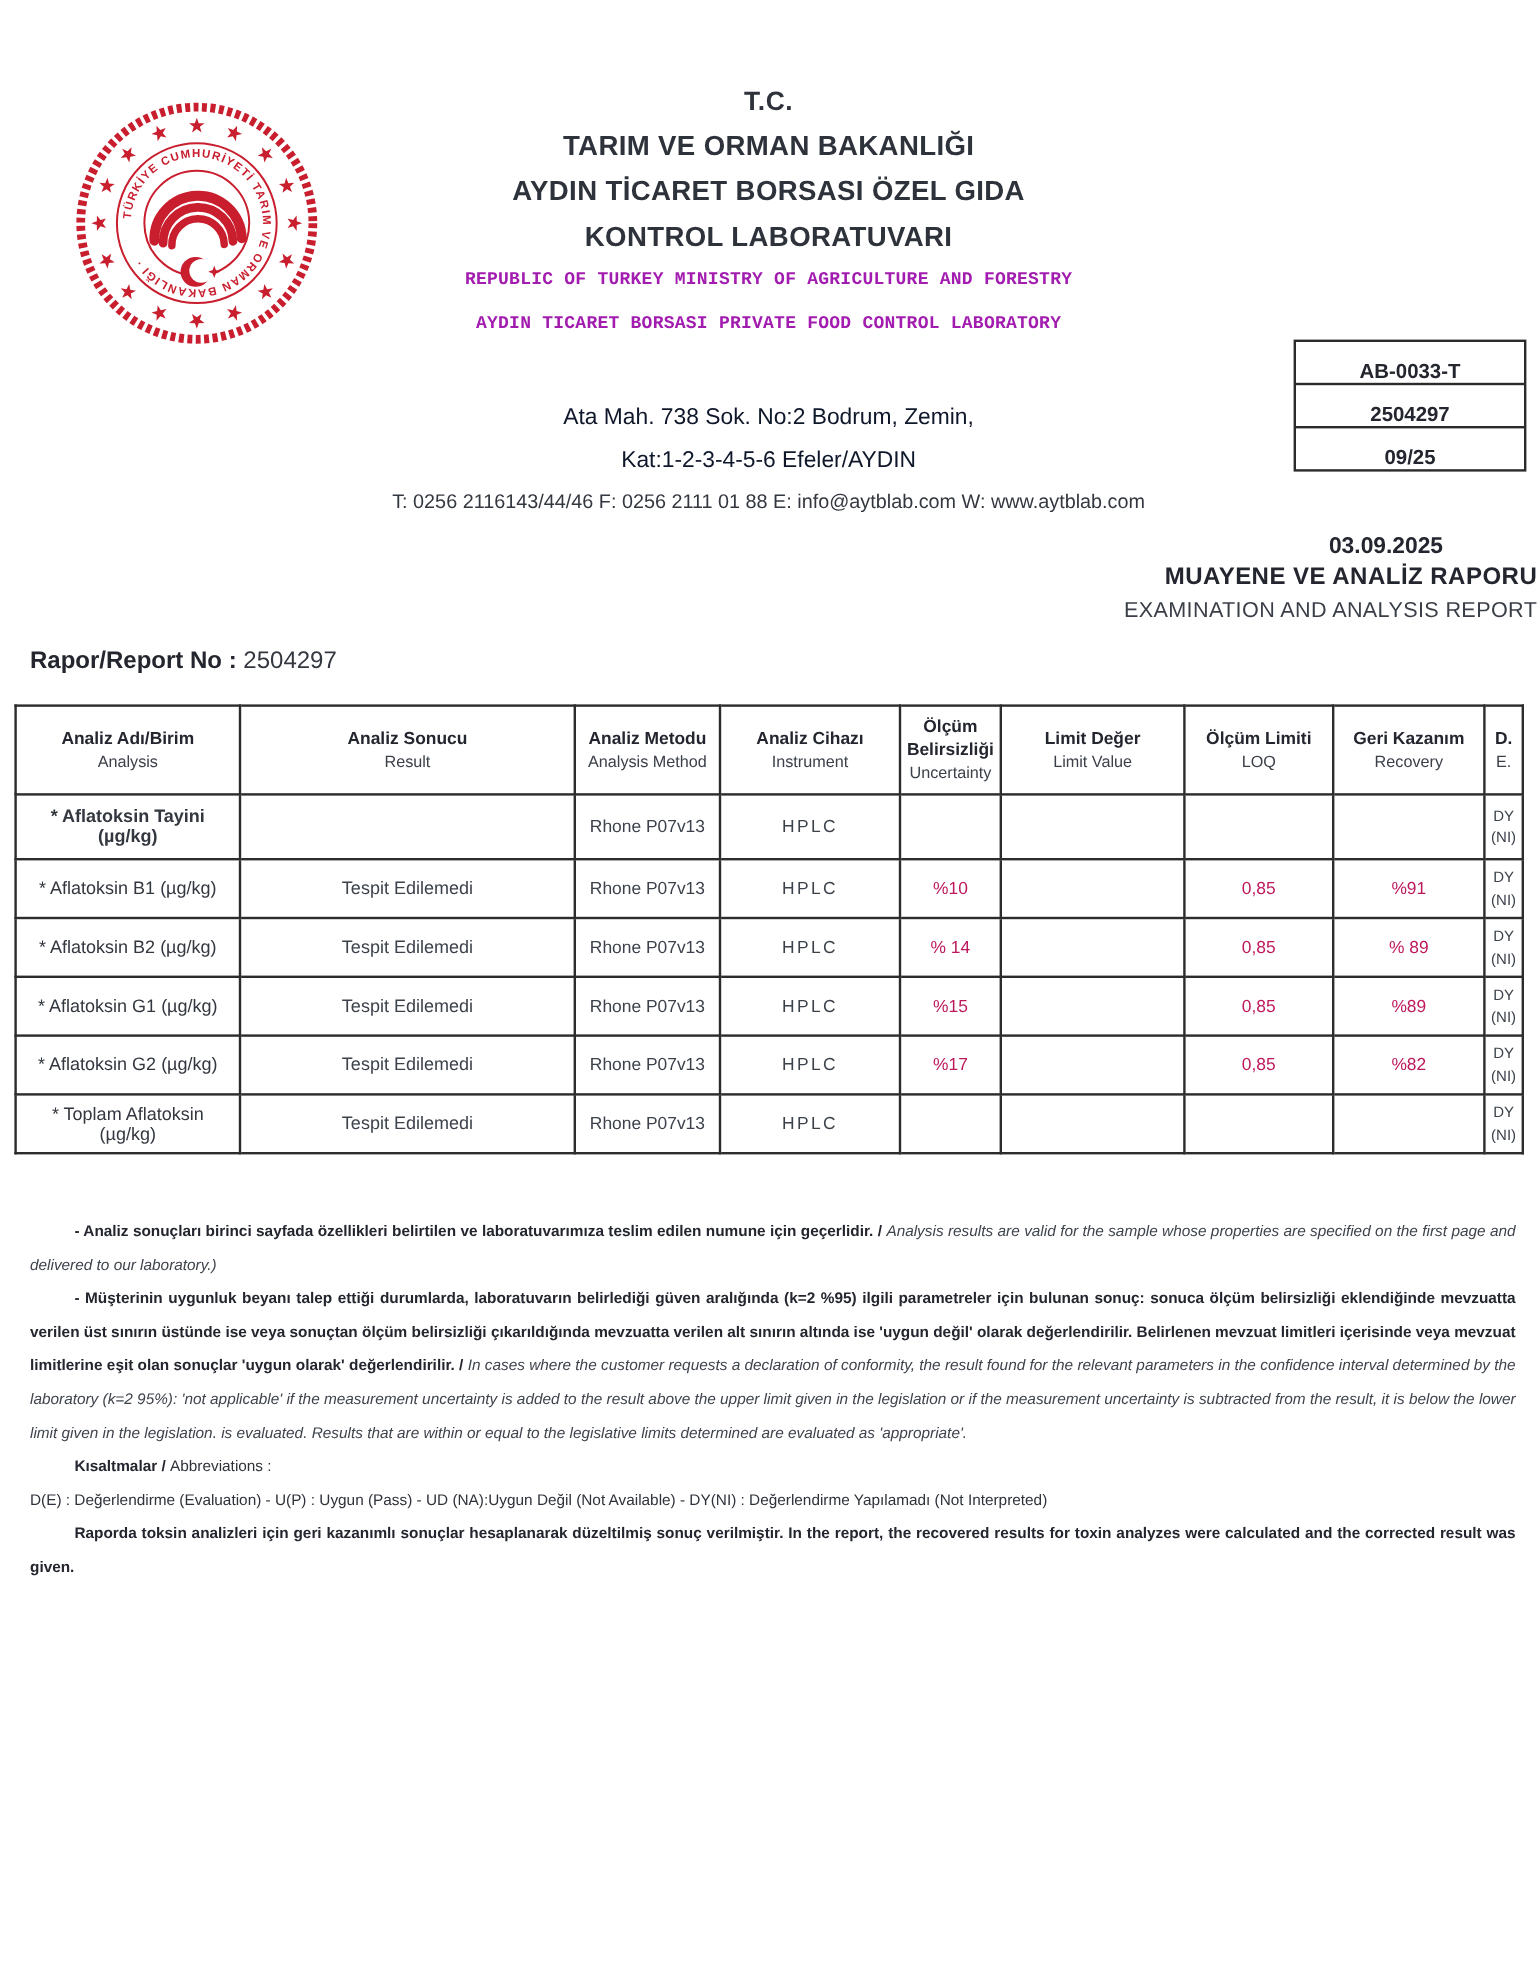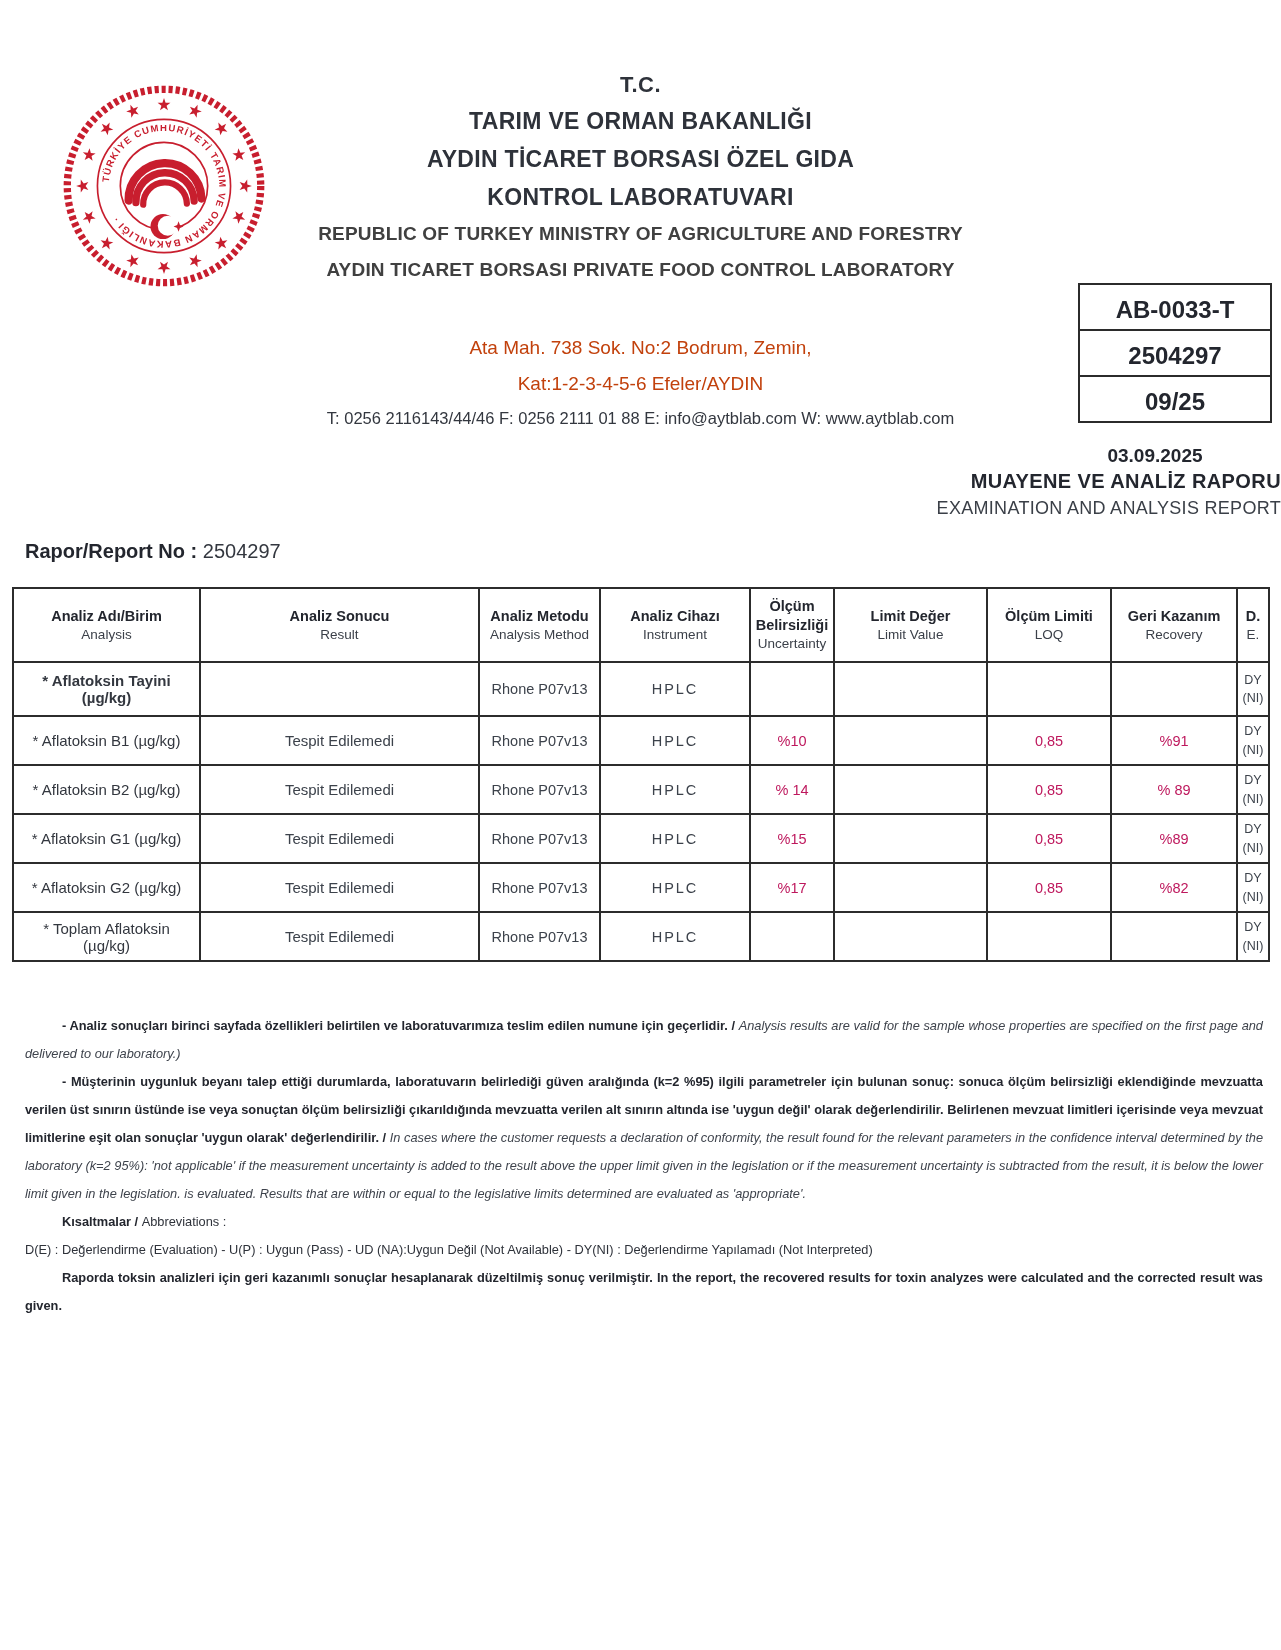--- a/index.html
+++ b/index.html
@@ -10,28 +10,28 @@
     font-family:"Liberation Sans","DejaVu Sans",sans-serif;
     color:#2e323a;
     overflow:hidden;
   }
   
   .logo{position:absolute;left:60px;top:82px;width:208px;height:208px;}
   
   .header-block{position:absolute;left:0;right:0;top:68px;text-align:center;}
   .tc-line{font-size:22px;font-weight:bold;line-height:34px;letter-spacing:.5px;}
   .h-tr{font-size:23px;font-weight:bold;line-height:38px;letter-spacing:.3px;}
-  .h-en{font-size:19px;font-weight:bold;line-height:36px;letter-spacing:.2px;color:#404040;}
+  .h-en{font-size:15px;font-weight:bold;line-height:36px;letter-spacing:.2px;color:#a21caf;font-family:Liberation Mono, monospace;}
   
   .address-block{position:absolute;left:0;right:0;top:330px;text-align:center;}
-  .addr-line{font-size:19px;line-height:36px;color:#c2410c;}
+  .addr-line{font-size:19px;line-height:36px;color:#0f172a;}
   .contact-line{font-size:16.5px;line-height:32px;color:#33373f;}
   
   .ref-box{position:absolute;left:1078px;top:283px;width:190px;border:2px solid #2b2b2b;background:#fff;}
-  .ref-cell{height:44px;line-height:50px;text-align:center;font-size:24px;font-weight:bold;color:#23262e;}
+  .ref-cell{height:34px;line-height:50px;text-align:center;font-size:17px;font-weight:bold;color:#23262e;}
   .ref-cell + .ref-cell{border-top:2px solid #2b2b2b;}
   .report-date{position:absolute;left:1060px;top:445px;width:190px;text-align:center;font-size:19px;font-weight:bold;color:#23262e;}
   
   .title-block{position:absolute;left:0;right:0;top:470px;text-align:right;}
   .title-tr{font-size:20px;font-weight:bold;letter-spacing:.4px;color:#23262e;}
   .title-en{font-size:18px;margin-top:5px;color:#3a3f47;letter-spacing:.3px;}
   
   .report-no{position:absolute;left:25px;top:540px;font-size:20px;color:#23262e;}
   .report-no .lbl{font-weight:bold;}
   .report-no .val{font-weight:normal;color:#33373f;}

